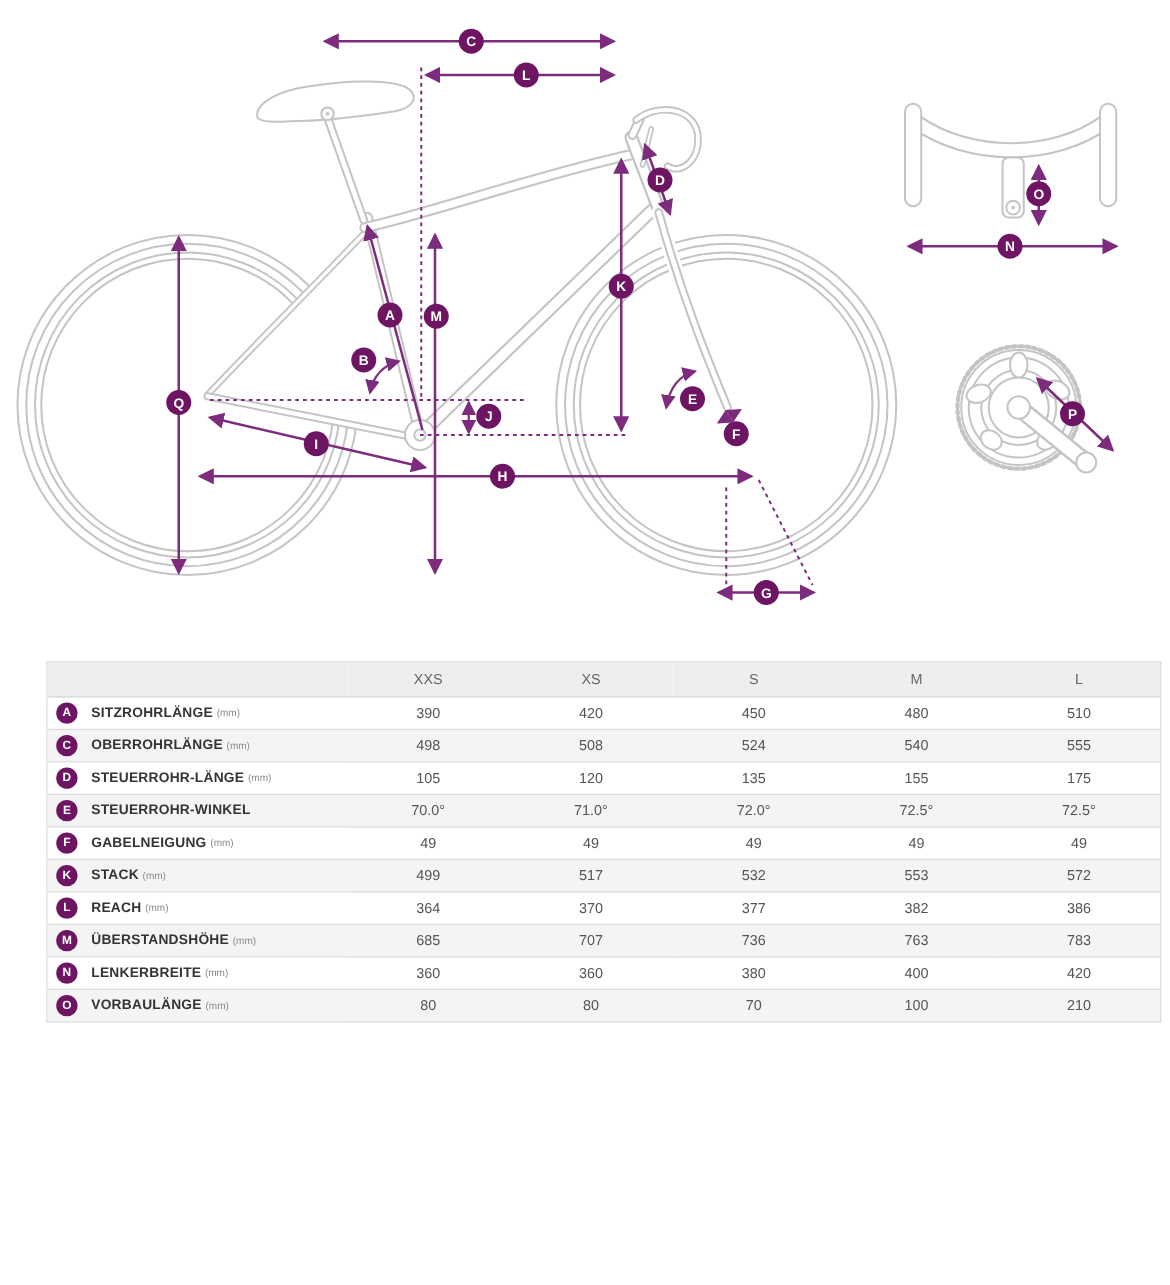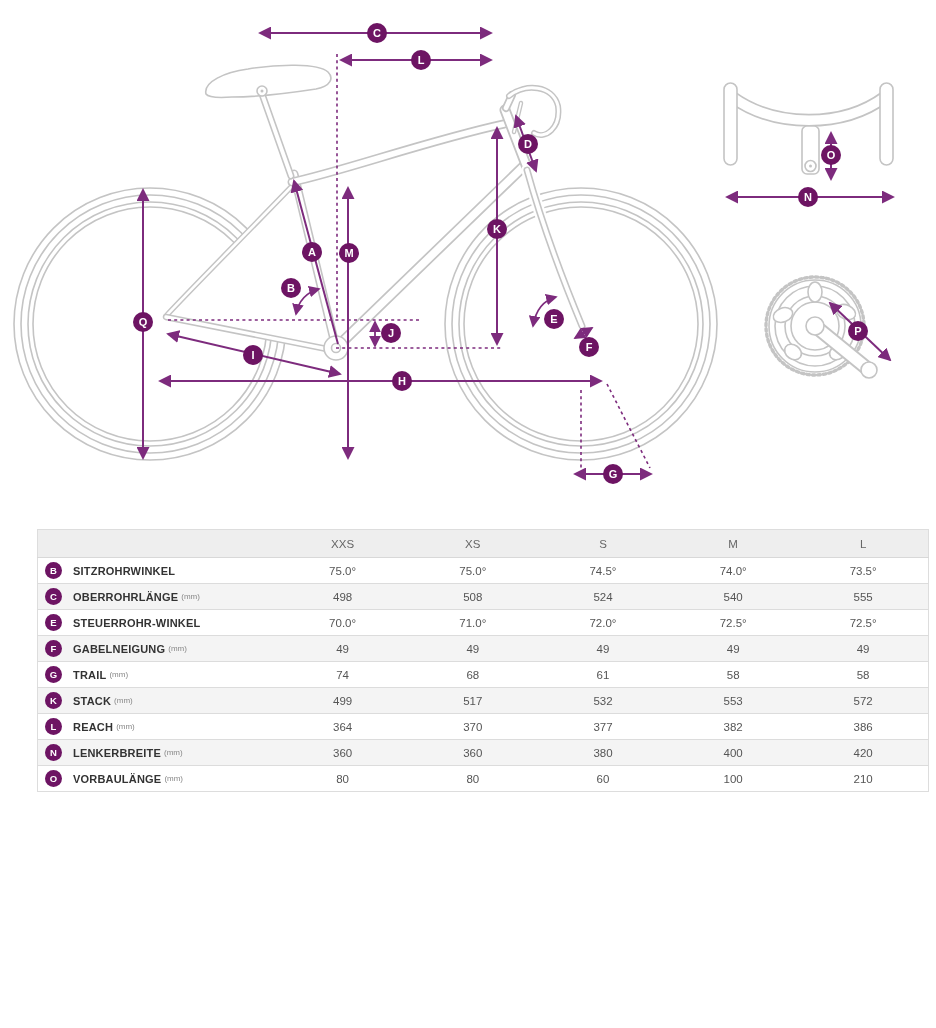--- a/index.html
+++ b/index.html
@@ -240,85 +240,93 @@
       <th class="c-lbl"></th>
       <th>XXS</th>
       <th>XS</th>
       <th>S</th>
       <th>M</th>
       <th>L</th>
     </tr>
   </thead>
   <tbody>
     <tr>
-      <td class="c-lbl"><span class="badge">B</span><span class="lbl">SITZROHRWINKEL</span><span class="unit"></span></td>
-      <td>75.0°</td>
-      <td>75.0°</td>
-      <td>74.5°</td>
-      <td>74.0°</td>
-      <td>73.5°</td>
+      <td class="c-lbl"><span class="badge">A</span><span class="lbl">SITZROHRLÄNGE</span><span class="unit">(mm)</span></td>
+      <td>390</td>
+      <td>420</td>
+      <td>450</td>
+      <td>480</td>
+      <td>510</td>
     </tr>
     <tr>
       <td class="c-lbl"><span class="badge">C</span><span class="lbl">OBERROHRLÄNGE</span><span class="unit">(mm)</span></td>
       <td>498</td>
       <td>508</td>
       <td>524</td>
       <td>540</td>
       <td>555</td>
     </tr>
     <tr>
+      <td class="c-lbl"><span class="badge">D</span><span class="lbl">STEUERROHR-LÄNGE</span><span class="unit">(mm)</span></td>
+      <td>105</td>
+      <td>120</td>
+      <td>135</td>
+      <td>155</td>
+      <td>175</td>
+    </tr>
+    <tr>
       <td class="c-lbl"><span class="badge">E</span><span class="lbl">STEUERROHR-WINKEL</span><span class="unit"></span></td>
       <td>70.0°</td>
       <td>71.0°</td>
       <td>72.0°</td>
       <td>72.5°</td>
       <td>72.5°</td>
     </tr>
     <tr>
       <td class="c-lbl"><span class="badge">F</span><span class="lbl">GABELNEIGUNG</span><span class="unit">(mm)</span></td>
       <td>49</td>
       <td>49</td>
       <td>49</td>
       <td>49</td>
       <td>49</td>
     </tr>
     <tr>
-      <td class="c-lbl"><span class="badge">G</span><span class="lbl">TRAIL</span><span class="unit">(mm)</span></td>
-      <td>74</td>
-      <td>68</td>
-      <td>61</td>
-      <td>58</td>
-      <td>58</td>
-    </tr>
-    <tr>
       <td class="c-lbl"><span class="badge">K</span><span class="lbl">STACK</span><span class="unit">(mm)</span></td>
       <td>499</td>
       <td>517</td>
       <td>532</td>
       <td>553</td>
       <td>572</td>
     </tr>
     <tr>
       <td class="c-lbl"><span class="badge">L</span><span class="lbl">REACH</span><span class="unit">(mm)</span></td>
       <td>364</td>
       <td>370</td>
       <td>377</td>
       <td>382</td>
       <td>386</td>
     </tr>
     <tr>
+      <td class="c-lbl"><span class="badge">M</span><span class="lbl">ÜBERSTANDSHÖHE</span><span class="unit">(mm)</span></td>
+      <td>685</td>
+      <td>707</td>
+      <td>736</td>
+      <td>763</td>
+      <td>783</td>
+    </tr>
+    <tr>
       <td class="c-lbl"><span class="badge">N</span><span class="lbl">LENKERBREITE</span><span class="unit">(mm)</span></td>
       <td>360</td>
       <td>360</td>
       <td>380</td>
       <td>400</td>
       <td>420</td>
     </tr>
     <tr>
       <td class="c-lbl"><span class="badge">O</span><span class="lbl">VORBAULÄNGE</span><span class="unit">(mm)</span></td>
       <td>80</td>
       <td>80</td>
-      <td>60</td>
+      <td>70</td>
       <td>100</td>
       <td>210</td>
     </tr>
   </tbody>
 </table>
 
 </body></html>

